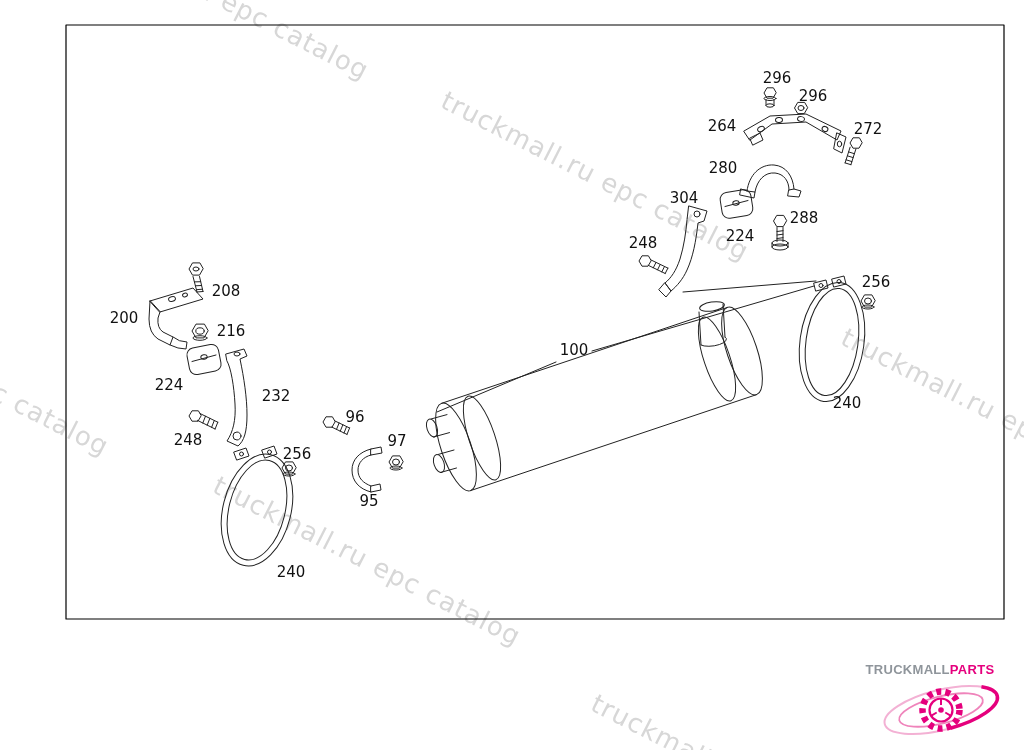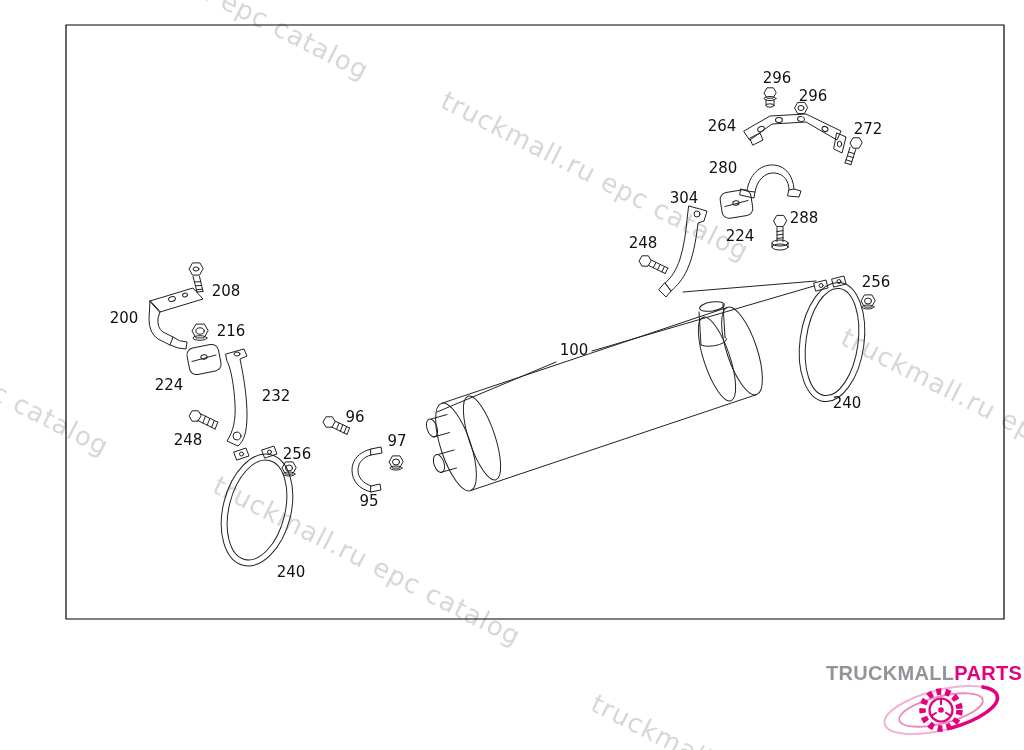--- a/index.html
+++ b/index.html
@@ -17,22 +17,22 @@
   .diagram-svg text{fill:#111111;stroke:none;font-size:15px;font-family:"DejaVu Sans",sans-serif;}
   
   .logo-gear-svg{position:absolute;left:852px;top:666px;}
   .logo-gear-svg .swoosh-light{stroke:#f3b1d4;stroke-width:2;fill:none;}
   .logo-gear-svg .swoosh-mid{stroke:#ef84bb;stroke-width:1.8;fill:none;}
   .logo-gear-svg .swoosh-strong{stroke:#e5007d;stroke-width:3.5;fill:none;}
   .logo-gear-svg .gear-teeth{stroke:#e5007d;stroke-width:6.5;fill:none;}
   .logo-gear-svg .gear-ring{stroke:#e5007d;stroke-width:2.2;fill:none;}
   .logo-gear-svg .gear-hub{fill:#e5007d;stroke:none;}
   .logo-gear-svg .gear-spokes{stroke:#e5007d;stroke-width:2;fill:none;}
-  .logo-text{position:absolute;left:826px;top:662px;width:168px;text-align:center;
-             font-size:20px;font-weight:bold;letter-spacing:0.3px;color:#8f959b;
+  .logo-text{position:absolute;left:846px;top:662px;width:168px;text-align:center;
+             font-size:13px;font-weight:bold;letter-spacing:0.3px;color:#8f959b;
              font-family:"Liberation Sans",sans-serif;}
   .logo-text .pink{color:#e5007d;}
 </style>
 </head>
 <body>
 
 <div class="stage">
 
   <div class="wm" style="left:70px;top:-96px;">truckmall.ru epc catalog</div>
   <div class="wm" style="left:450px;top:85px;">truckmall.ru epc catalog</div>

